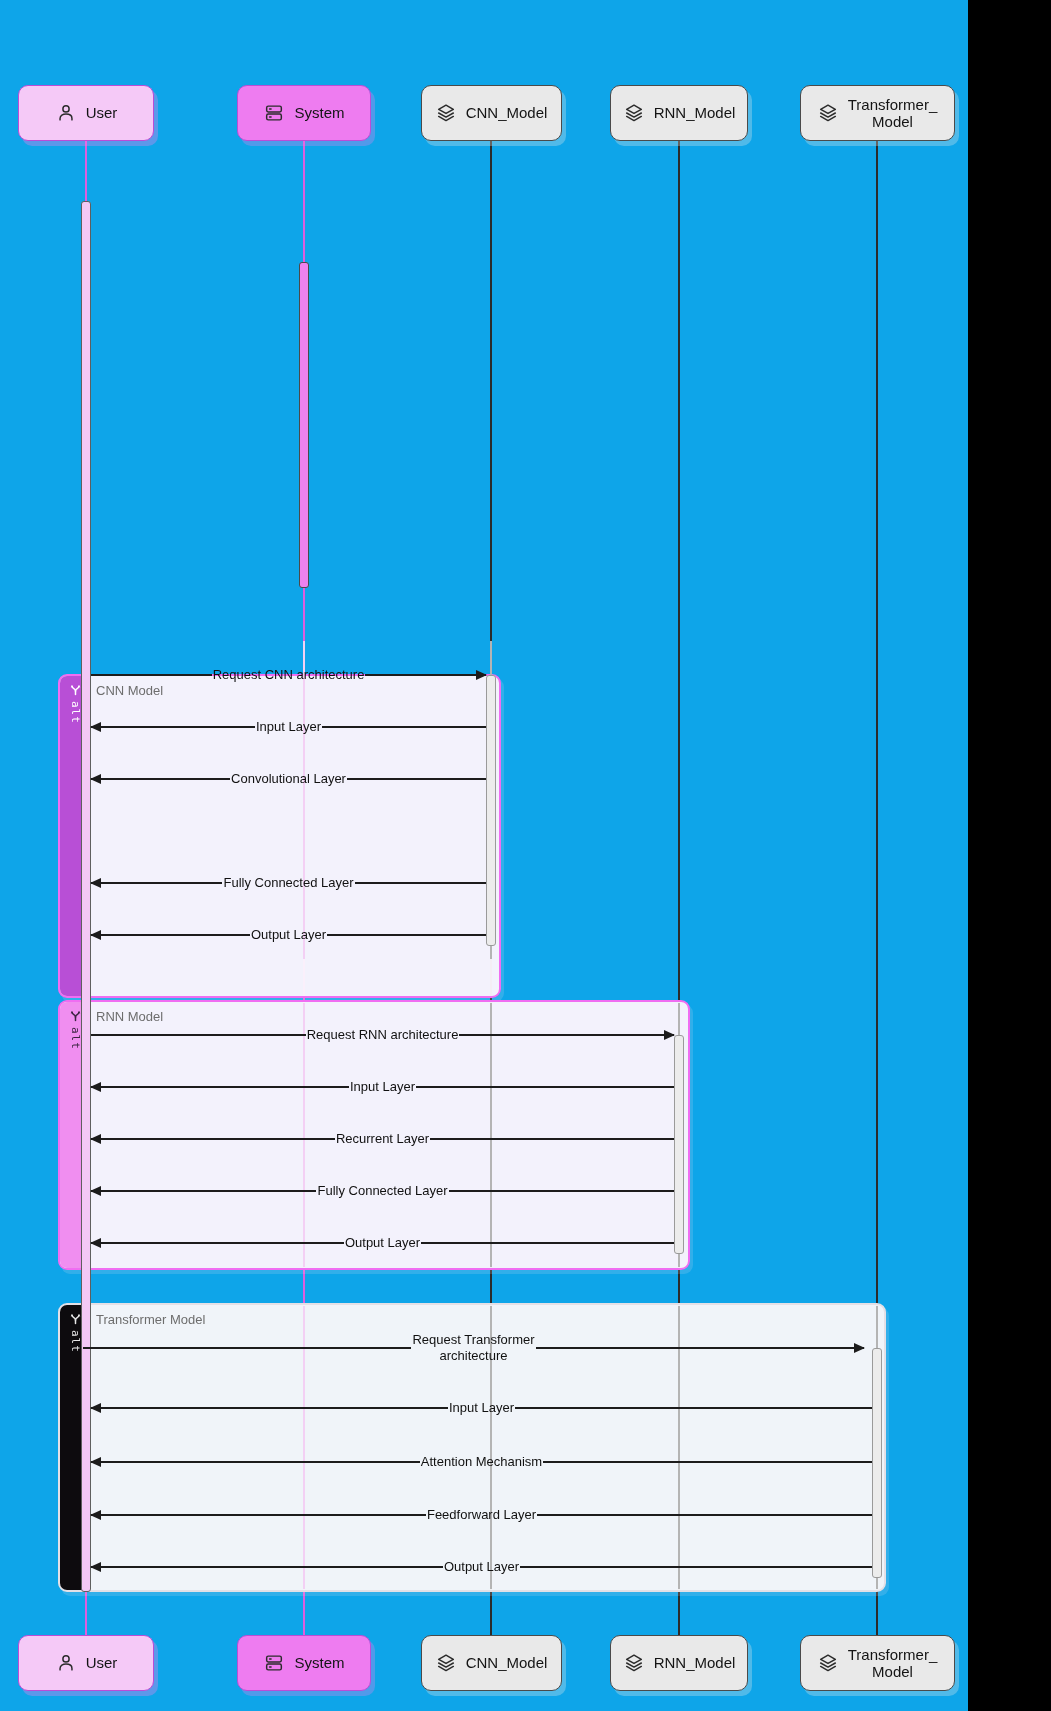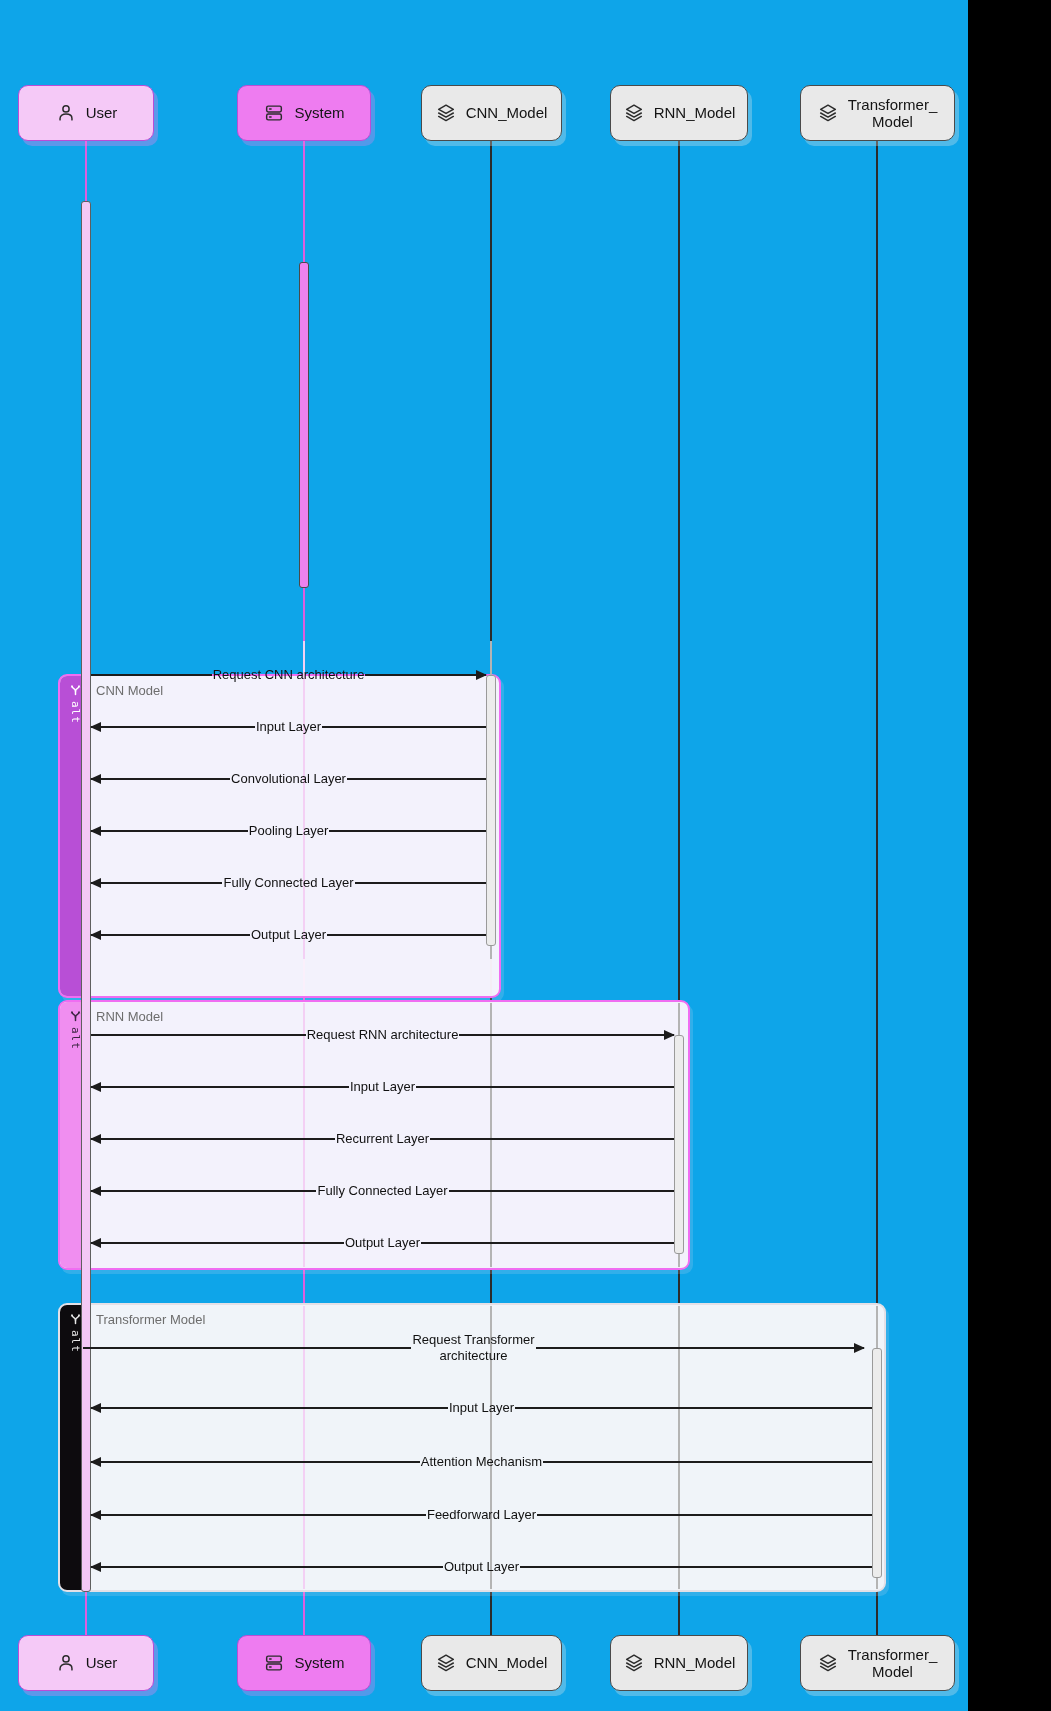--- a/index.html
+++ b/index.html
@@ -184,26 +184,20 @@
       <div class="mlabel">Input Layer</div>
       <div class="mseg"></div>
       <div class="arrow arrow-left"></div>
     </div>
     <div class="message" style="left: 91px; top: 768px; width: 395px;">
       <div class="mseg"></div>
       <div class="mlabel">Convolutional Layer</div>
       <div class="mseg"></div>
       <div class="arrow arrow-left"></div>
     </div>
-    <div class="message" style="left: 91px; top: 820px; width: 395px;">
-      <div class="mseg"></div>
-      <div class="mlabel">Pooling Layer</div>
-      <div class="mseg"></div>
-      <div class="arrow arrow-left"></div>
-    </div>
     <div class="message" style="left: 91px; top: 872px; width: 395px;">
       <div class="mseg"></div>
       <div class="mlabel">Fully Connected Layer</div>
       <div class="mseg"></div>
       <div class="arrow arrow-left"></div>
     </div>
     <div class="message" style="left: 91px; top: 924px; width: 395px;">
       <div class="mseg"></div>
       <div class="mlabel">Output Layer</div>
       <div class="mseg"></div>

